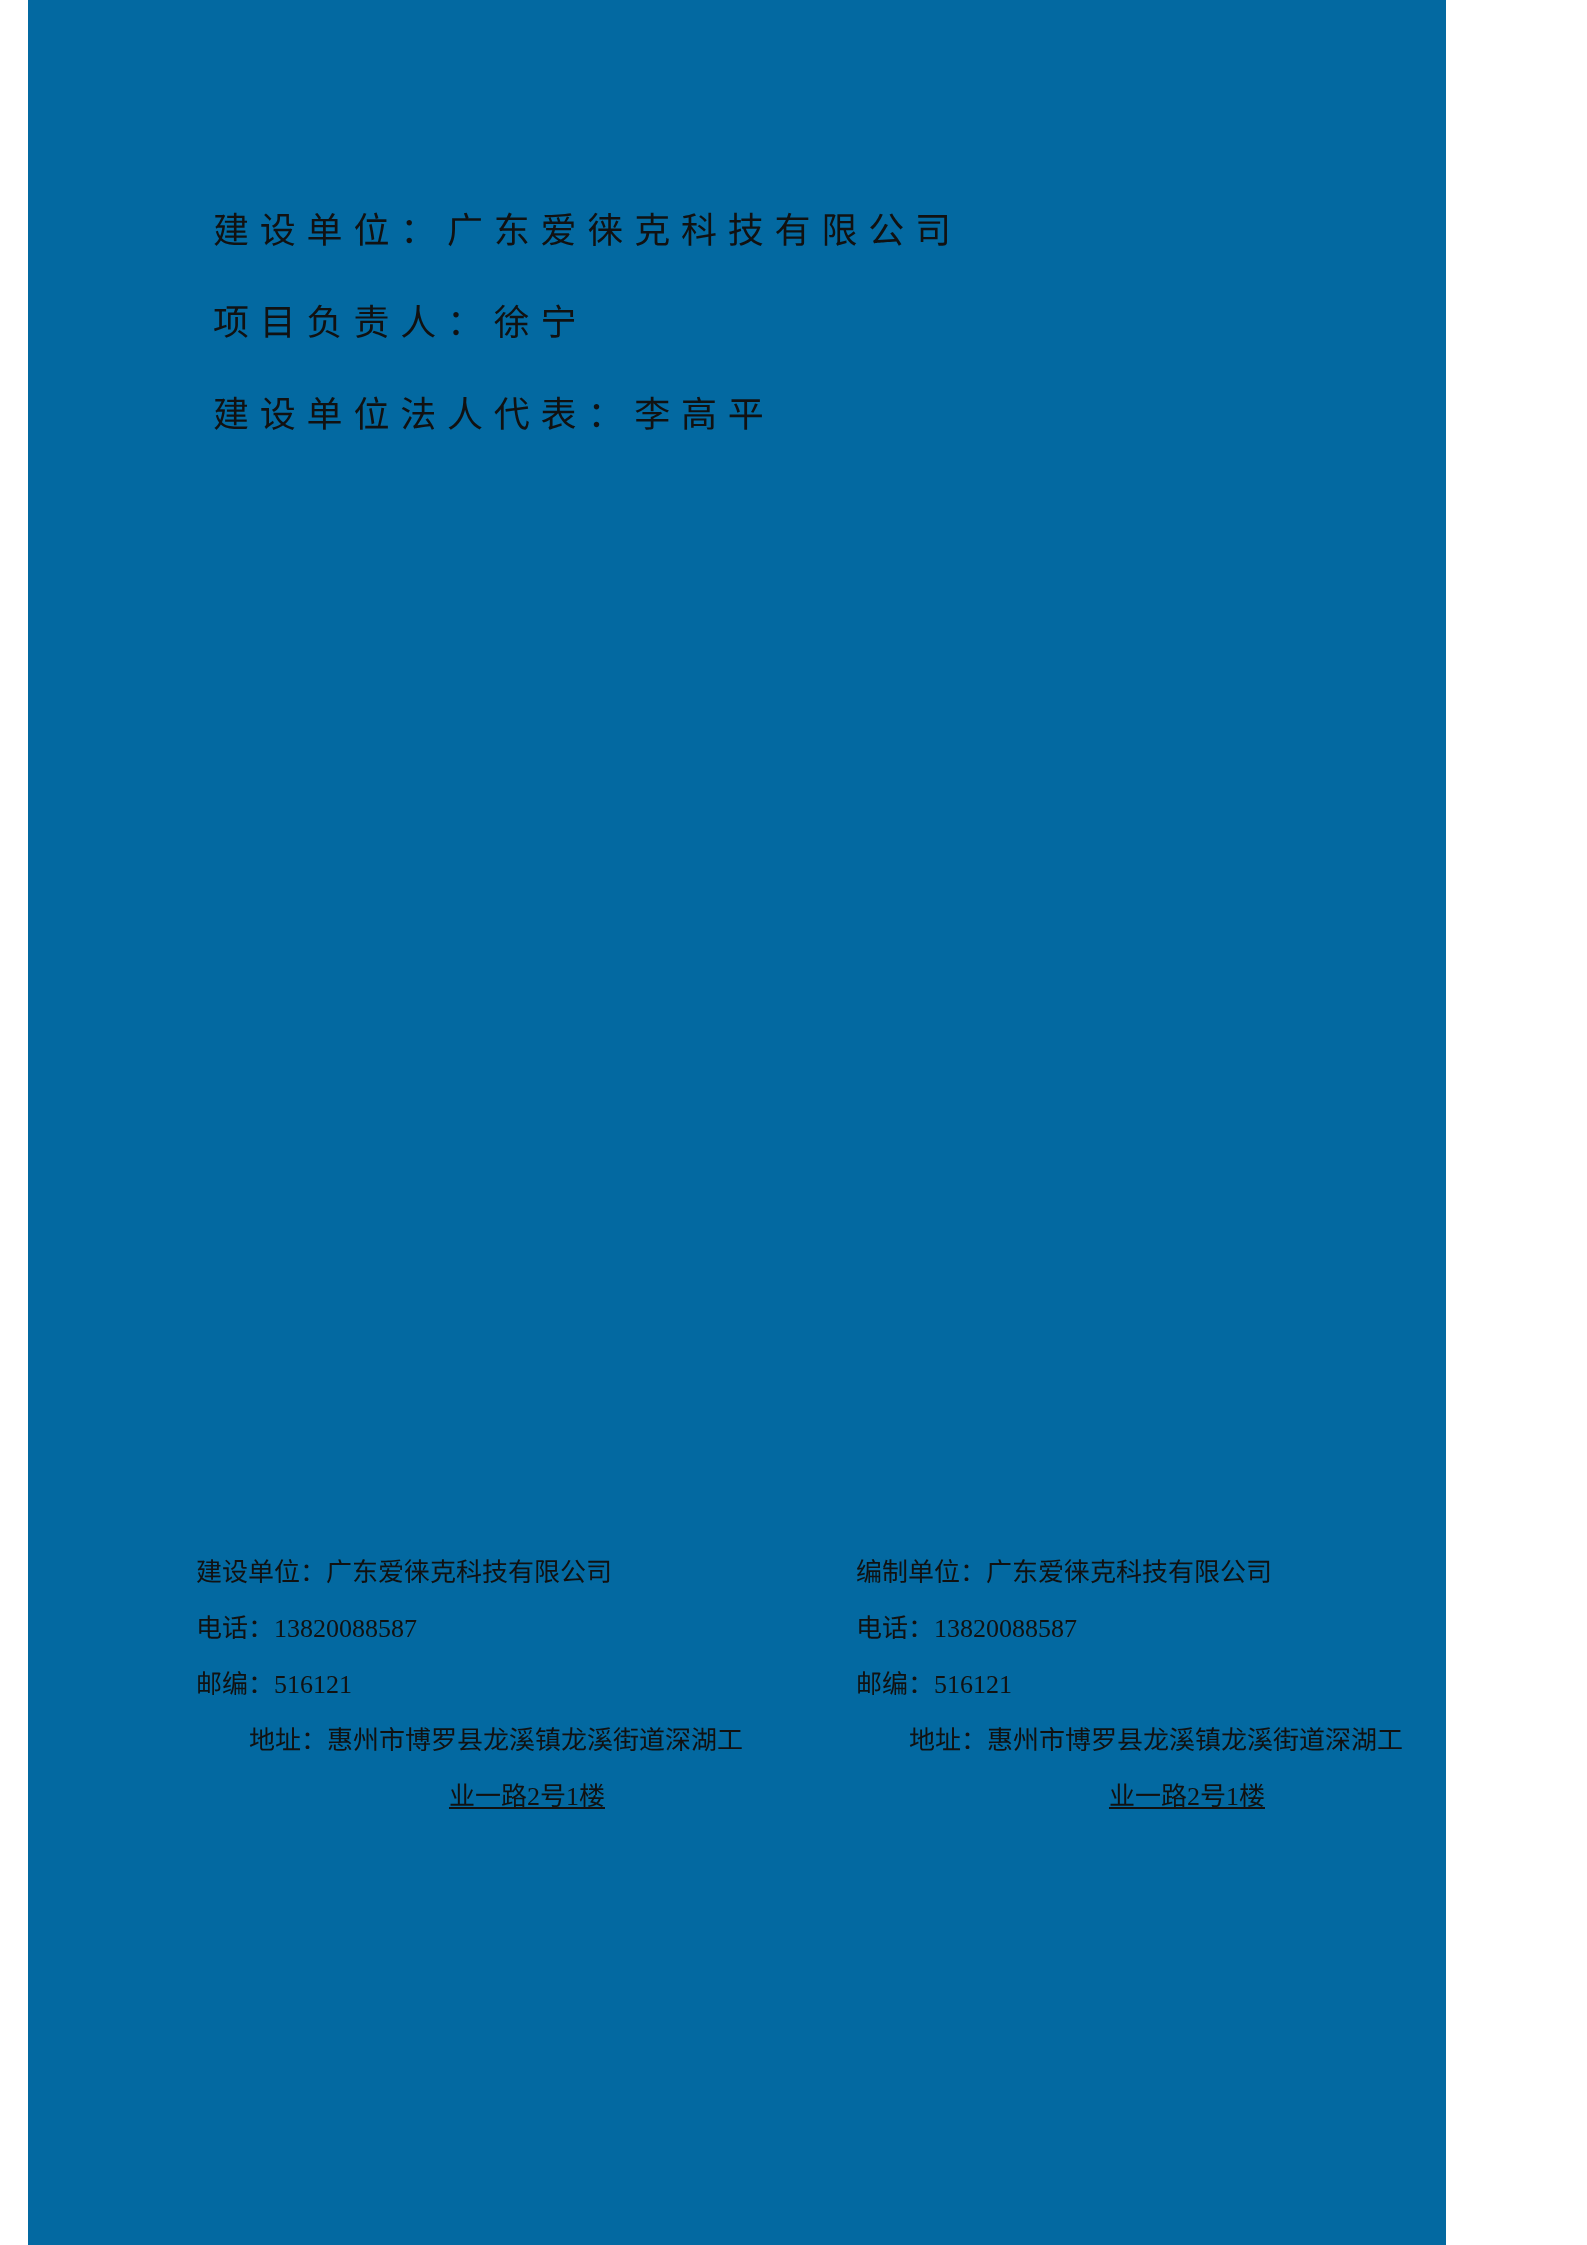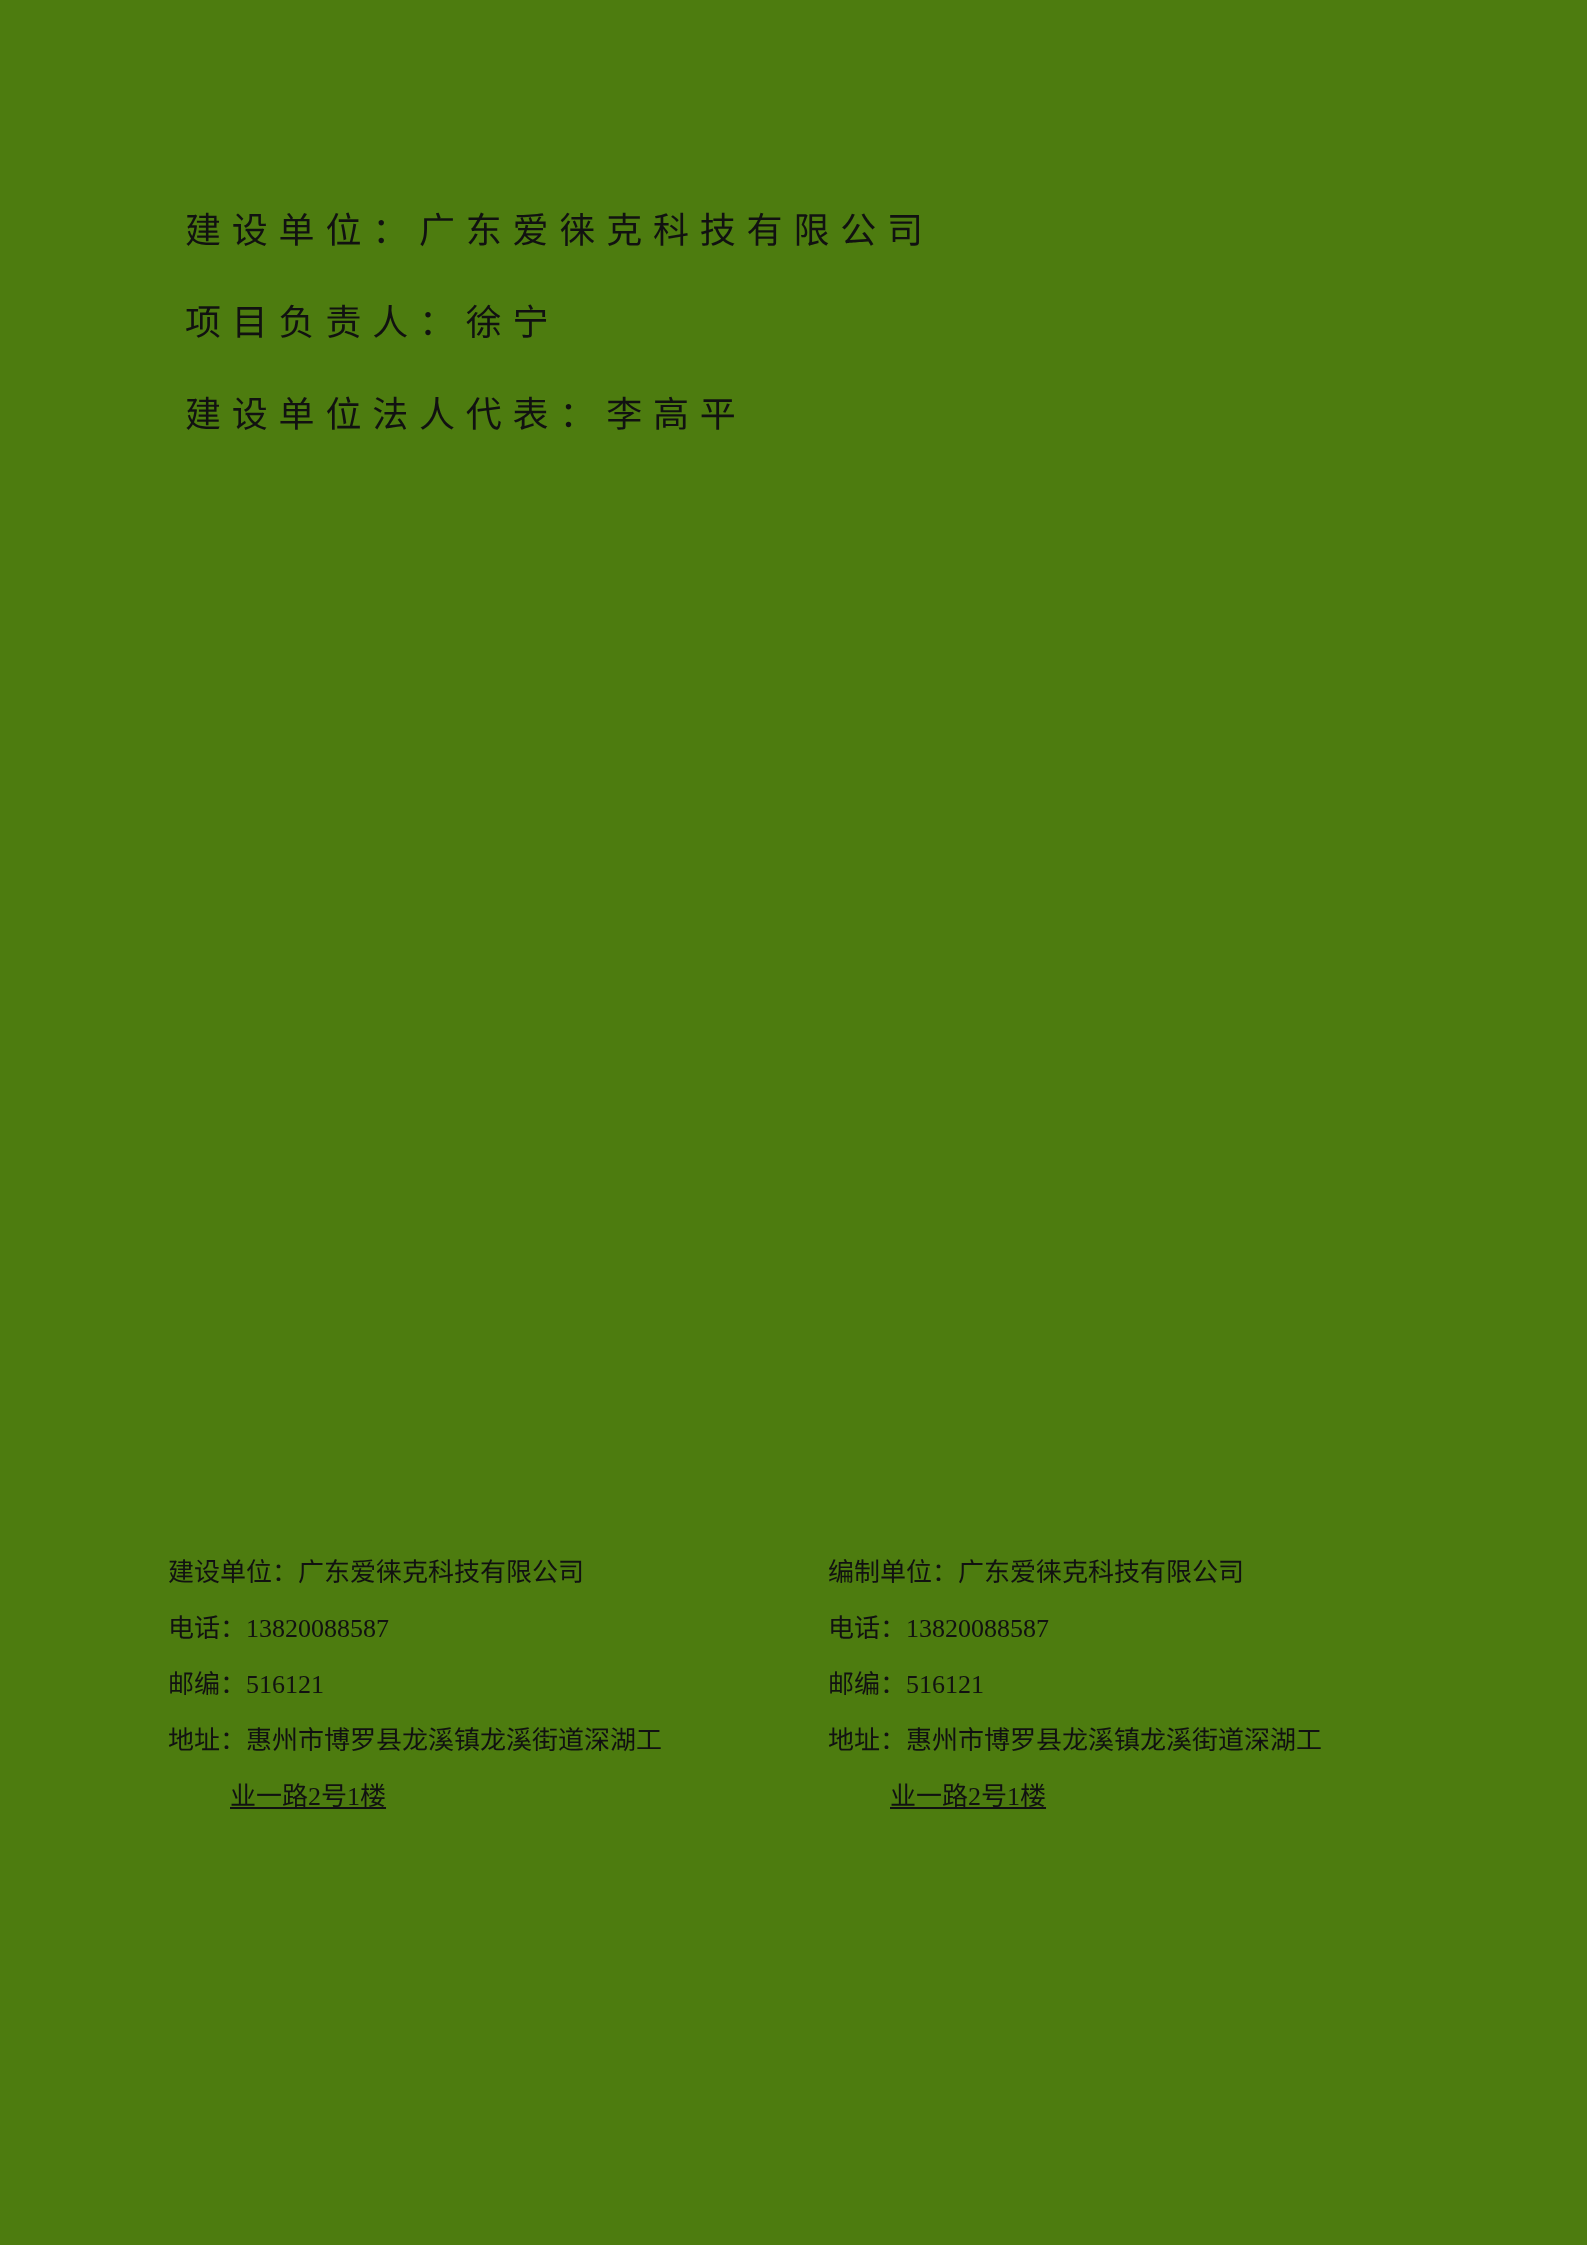--- a/index.html
+++ b/index.html
@@ -6,25 +6,26 @@
     margin: 0;
     padding: 0;
     background: #ffffff;
   }
   body {
     font-family: "Liberation Serif", "DejaVu Serif", serif;
     color: #000000;
   }
   .page {
     position: relative;
-    width: 1587px;
+    width: 1418px;
     height: 2245px;
-    background: #4d7c0f;
+    background: #0369a1;
     overflow: hidden;
     box-sizing: border-box;
+    margin-left: 28px;
   }
 
   
   .top-block {
     position: absolute;
     left: 185px;
     top: 185px;
     width: 1200px;
   }
   .top-line {
@@ -50,20 +51,21 @@
     width: 600px;
   }
   .footer-line {
     font-size: 26px;
     line-height: 56px;
     white-space: nowrap;
     color: #111111;
   }
   .footer-line.wrap {
     white-space: normal;
+    text-align: center;
   }
   .footer-line .cont {
     display: block;
     padding-left: 62px;
     white-space: nowrap;
     text-decoration: underline;
   }
   .addr-first {
     display: block;
     white-space: nowrap;

